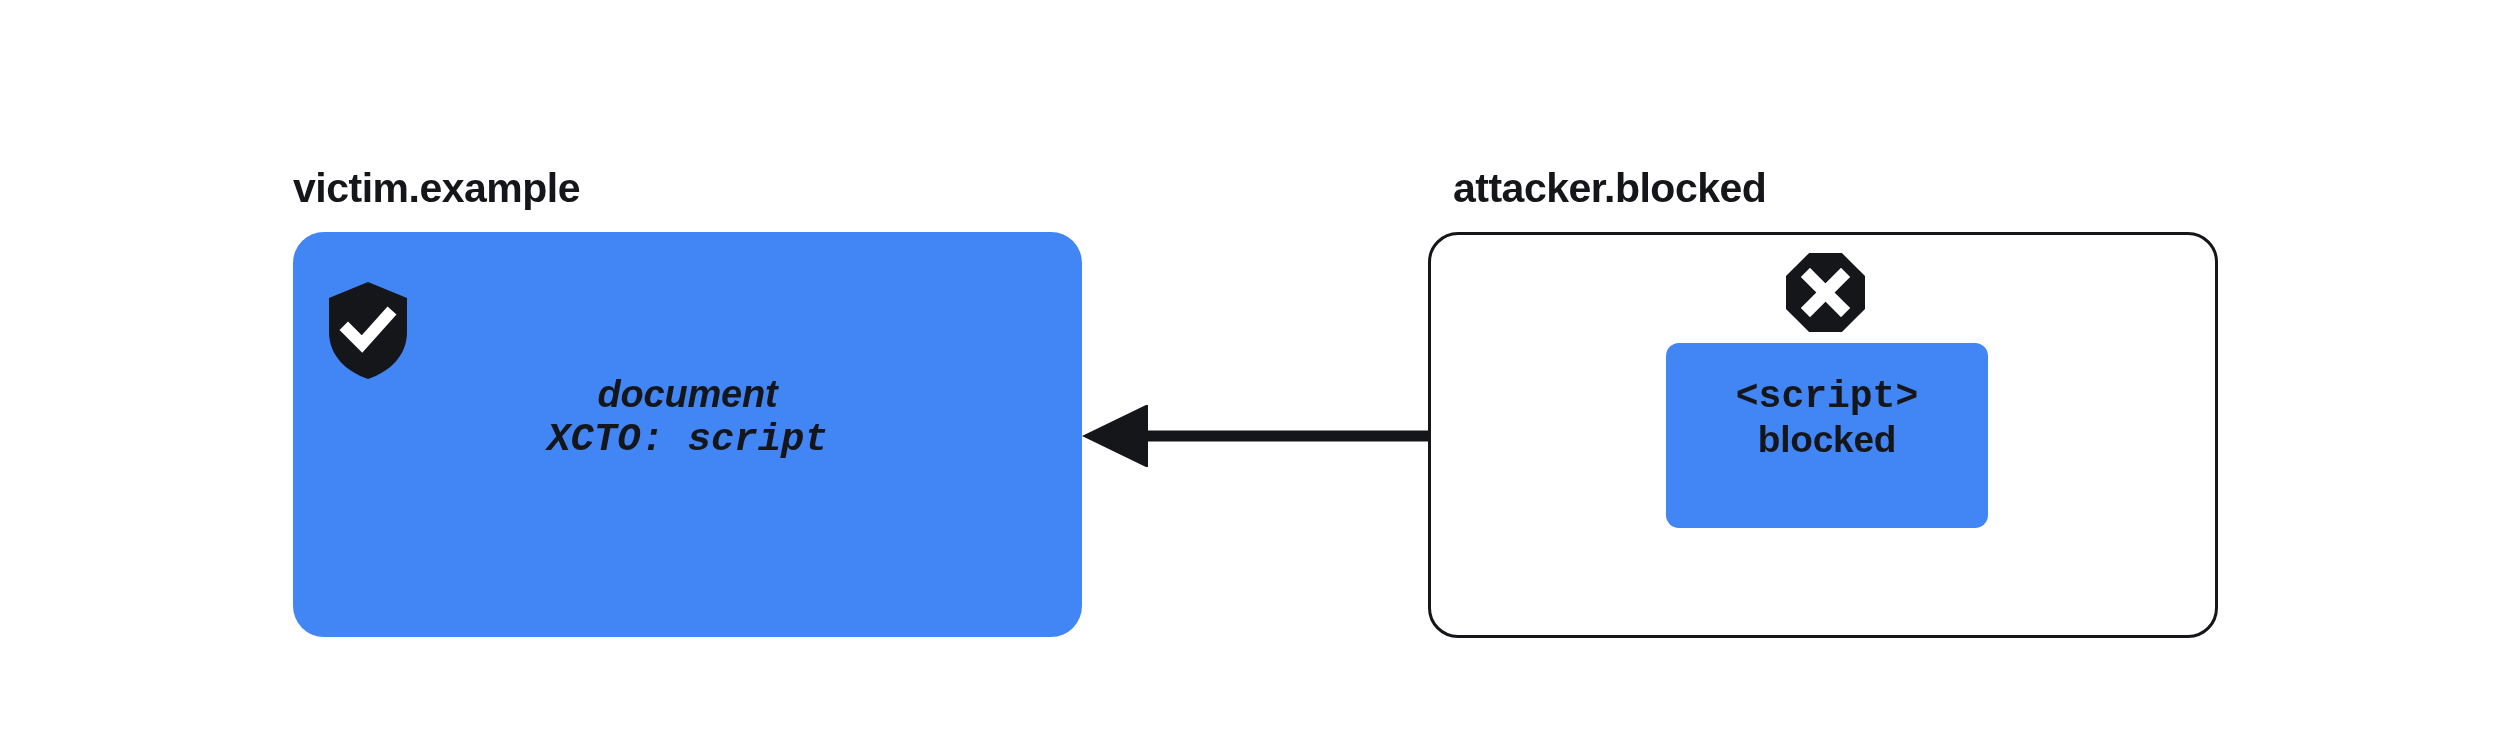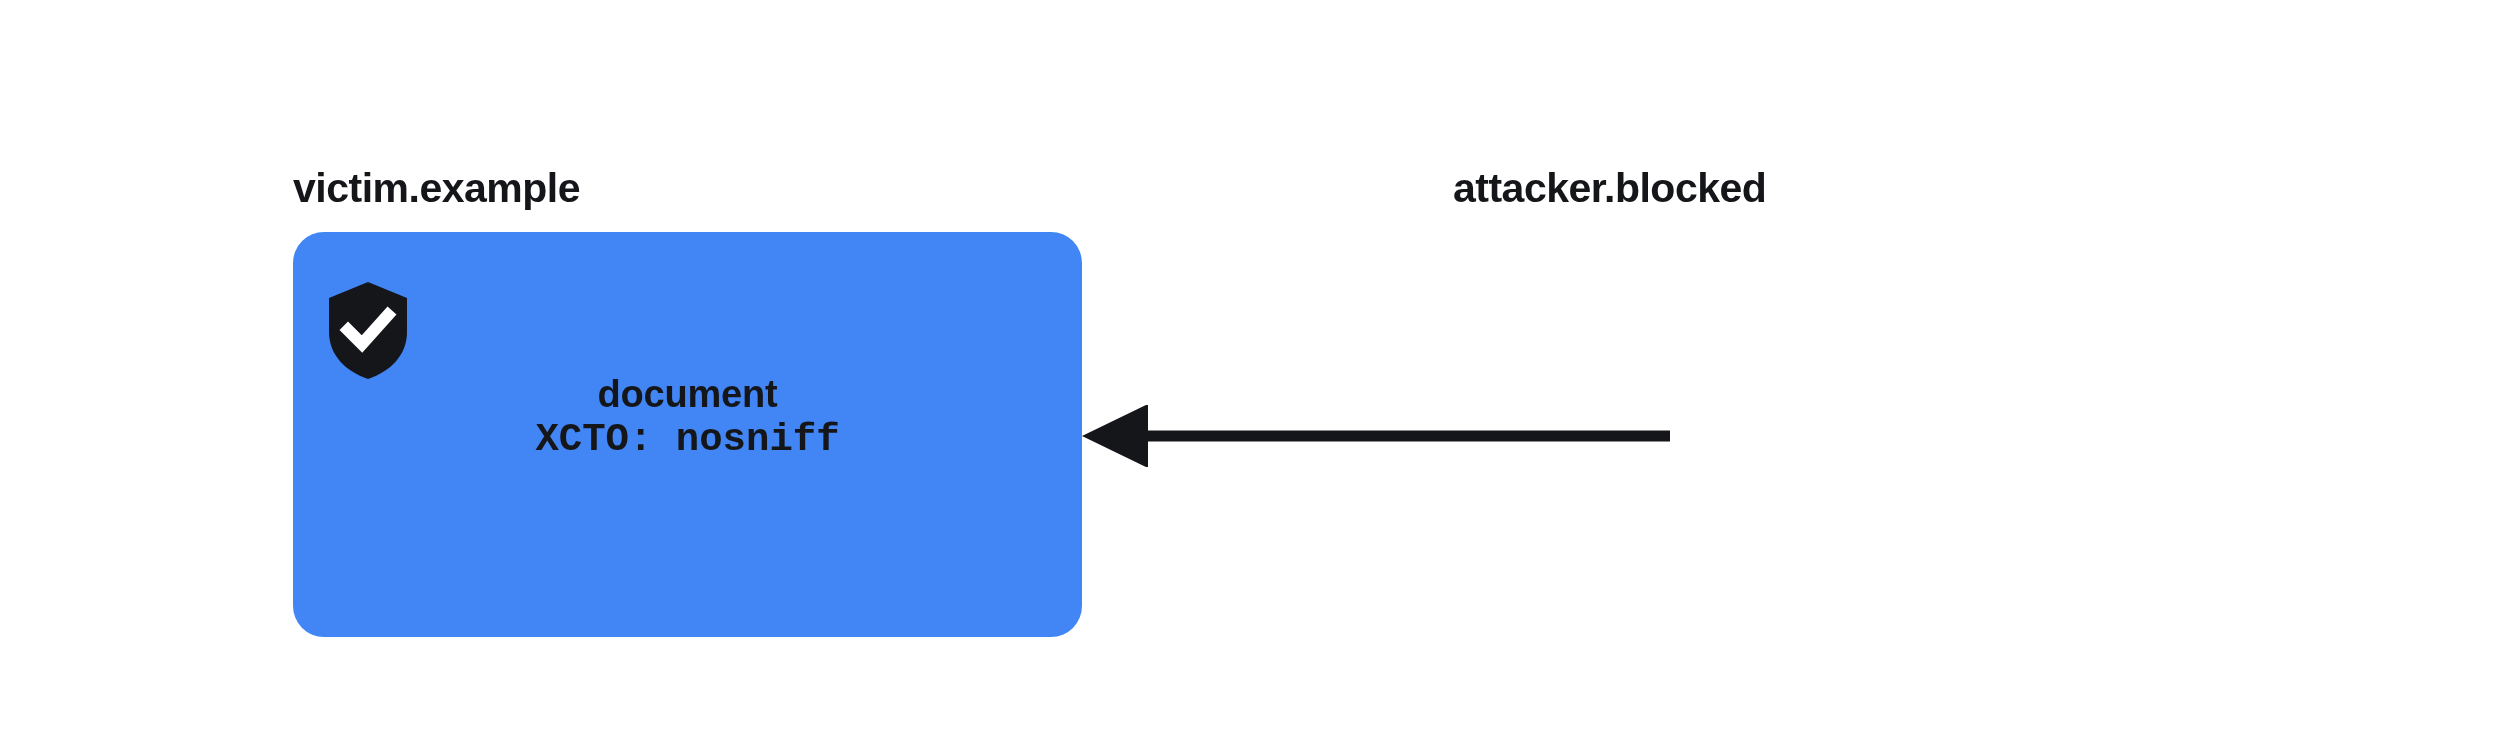--- a/index.html
+++ b/index.html
@@ -55,20 +55,21 @@
   }
 
   
   #victim-text {
     position: absolute;
     left: 0;
     right: 0;
     top: 140px;
     text-align: center;
     line-height: 1.18;
+    font-style: italic;
   }
   .doc-line {
     font-family: "Liberation Sans", sans-serif;
     font-weight: bold;
     font-size: 38px;
     color: #15161a;
     letter-spacing: -0.2px;
     display: block;
   }
   .mono-line {
@@ -157,27 +158,43 @@
 
     <span id="shield-icon">
       <svg viewBox="0 0 78 97" width="78" height="97" aria-hidden="true">
         <path d="M39 0 L78 16 L78 50 C78 74 60 90 39 97 C18 90 0 74 0 50 L0 16 Z" fill="#15161a"></path>
         <path d="M19 48 L33 62 L59 33" fill="none" stroke="#ffffff" stroke-width="12" stroke-linecap="square" stroke-linejoin="miter"></path>
       </svg>
     </span>
 
     <div id="victim-text">
       <span class="doc-line">document</span>
-      <span class="mono-line">XCTO: nosniff</span>
+      <span class="mono-line">XCTO: script</span>
     </div>
   </div>
 
   <span id="blocked-arrow">
     <svg viewBox="0 0 610 62" width="610" height="62" aria-hidden="true">
       <line x1="600" y1="31" x2="78" y2="31" stroke="#15161a" stroke-width="11"></line>
       <polygon points="12,31 78,-1 78,63" fill="#15161a"></polygon>
     </svg>
   </span>
 
   <div class="origin-label" id="attacker-label">attacker.blocked</div>
 
+  <div id="attacker-panel">
+
+    <span id="stop-icon">
+      <svg viewBox="0 0 79 79" width="79" height="79" aria-hidden="true">
+        <polygon points="23.1,0 55.9,0 79,23.1 79,55.9 55.9,79 23.1,79 0,55.9 0,23.1" fill="#15161a"></polygon>
+        <path d="M24 24 L55 55 M55 24 L24 55" stroke="#ffffff" stroke-width="13" stroke-linecap="square"></path>
+      </svg>
+    </span>
+
+    <div id="script-chip">
+      <div id="script-text">
+        <span class="chip-mono">&lt;script&gt;</span>
+        <span class="chip-sans">blocked</span>
+      </div>
+    </div>
+  </div>
 
 </div>
 
 </body></html>

